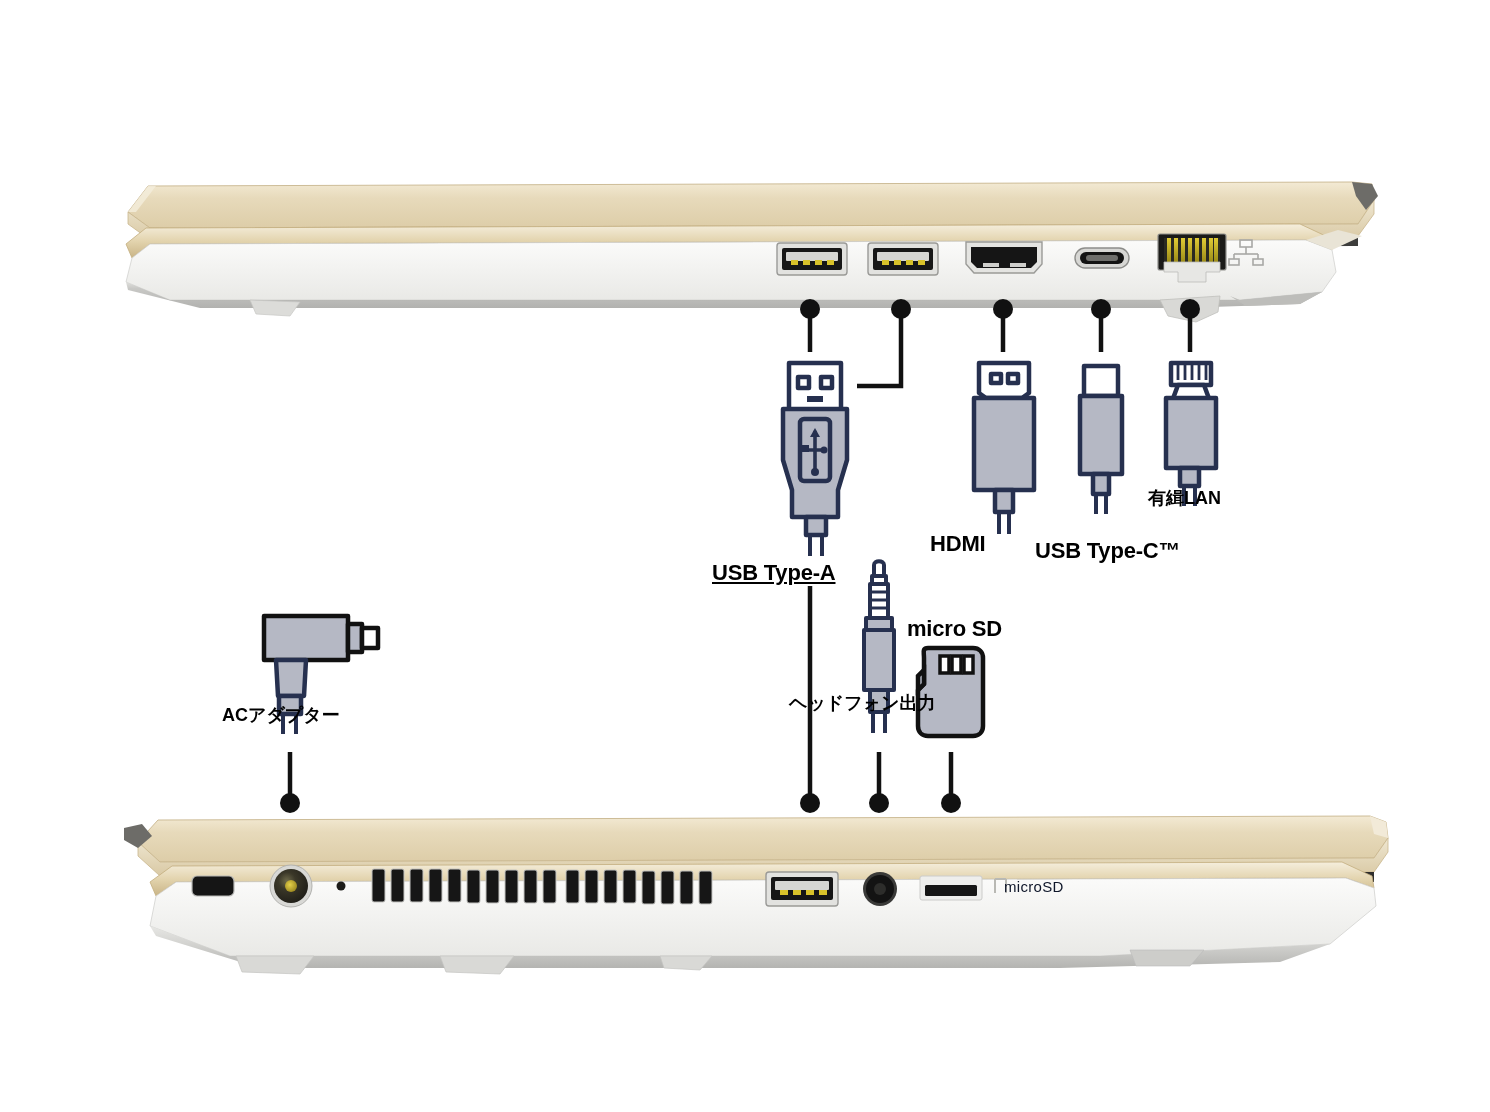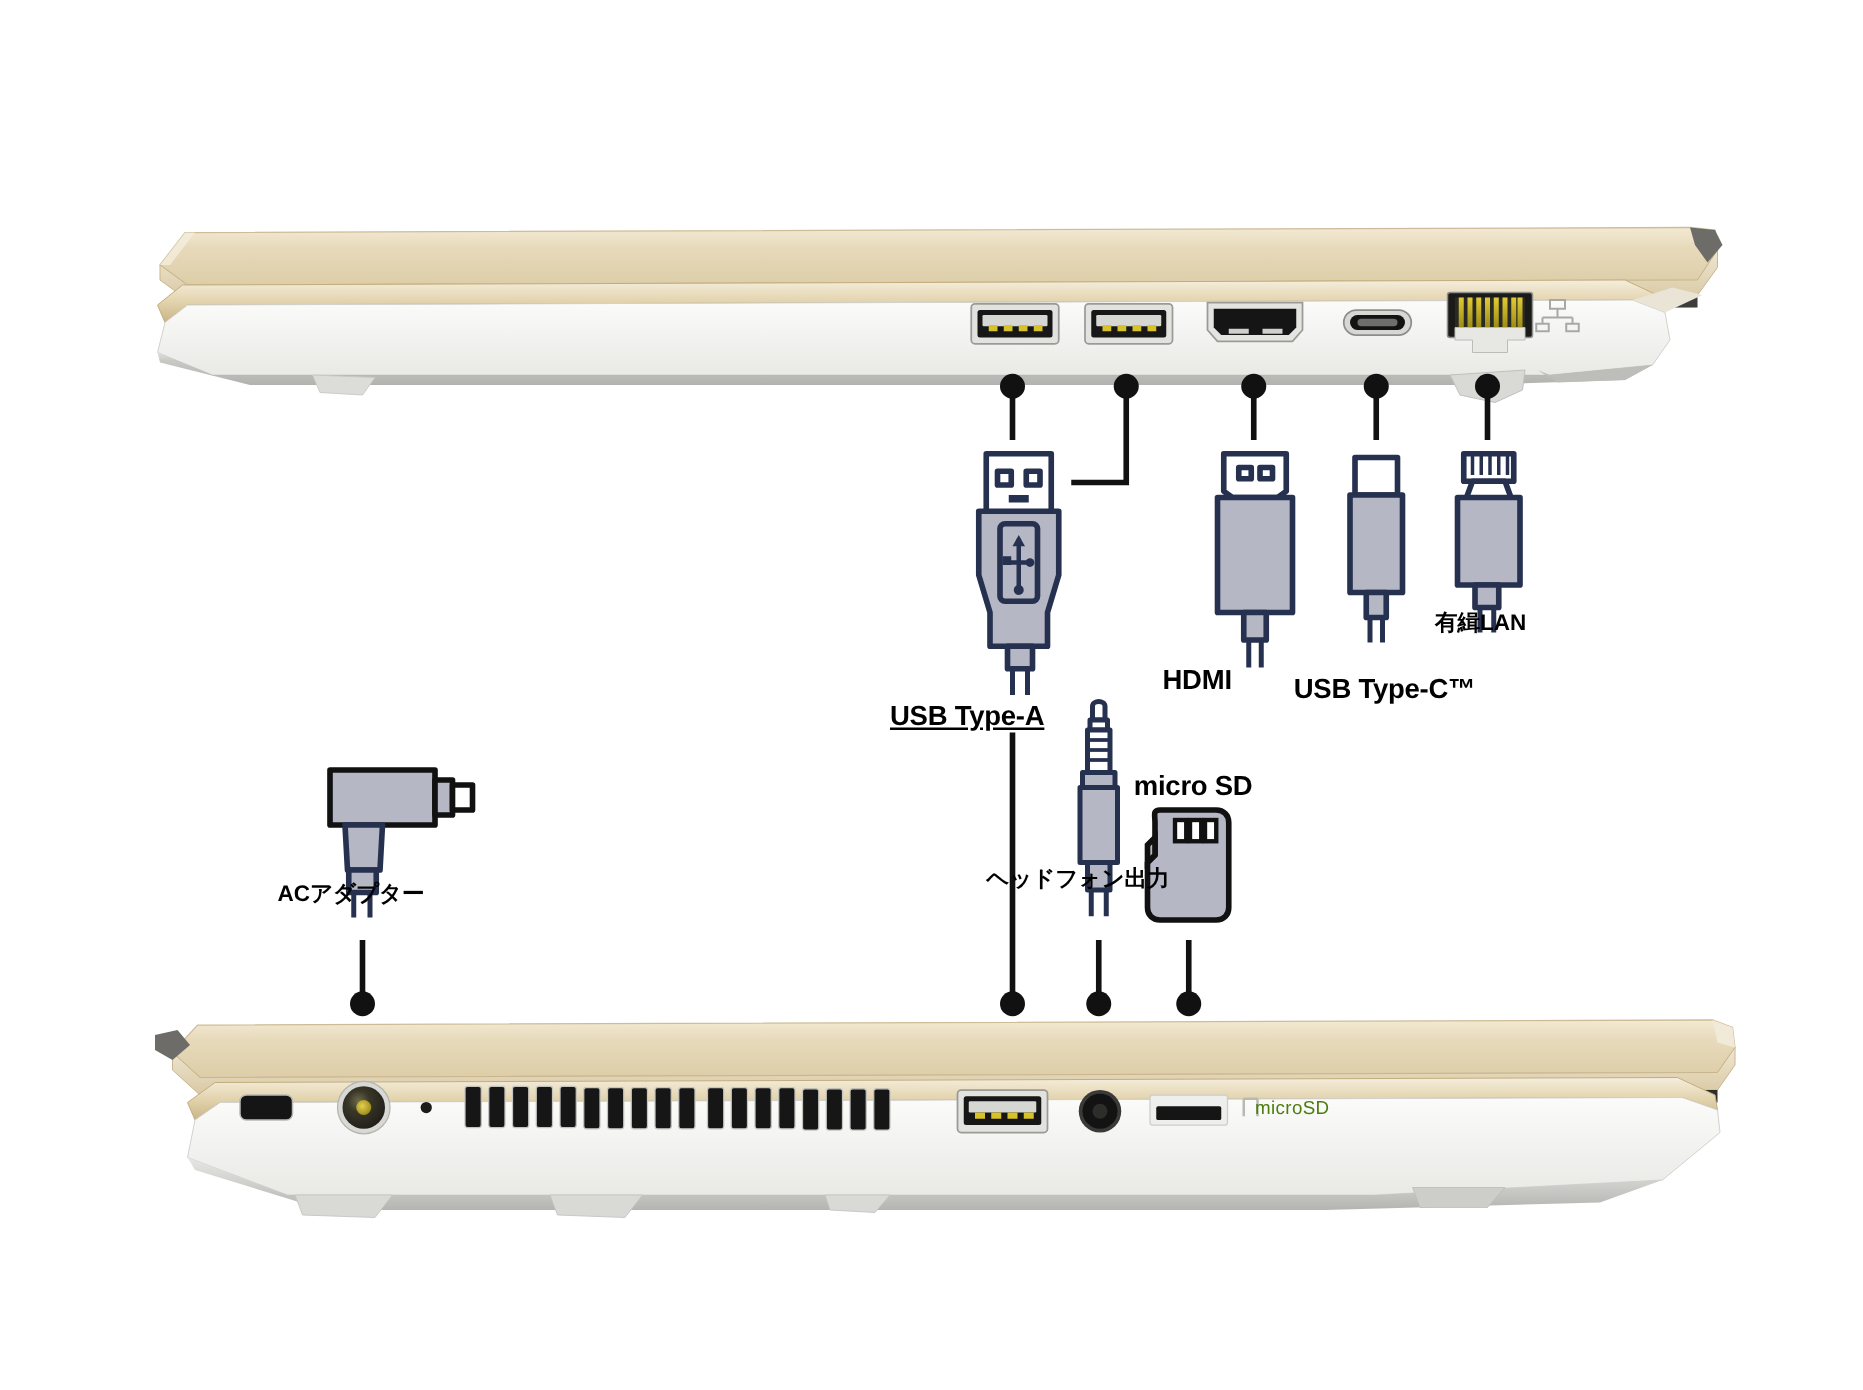--- a/index.html
+++ b/index.html
@@ -17,21 +17,21 @@
     color:#000;
     white-space:nowrap;
     line-height:1;
   }
   .lbl-lat{font-size:22px;letter-spacing:-0.2px;}
   .lbl-jp{font-size:18px;letter-spacing:0px;}
   .slot-caption{
     position:absolute;
     font-family:"Liberation Sans","DejaVu Sans",sans-serif;
     font-size:15px;
-    color:#4d7c0f;
+    color:#0f172a;
     letter-spacing:0.3px;
     white-space:nowrap;
   }
 </style>
 </head>
 <body>
 
 <div id="stage">
 
   <svg width="1490" height="1112" viewBox="0 0 1490 1112">

